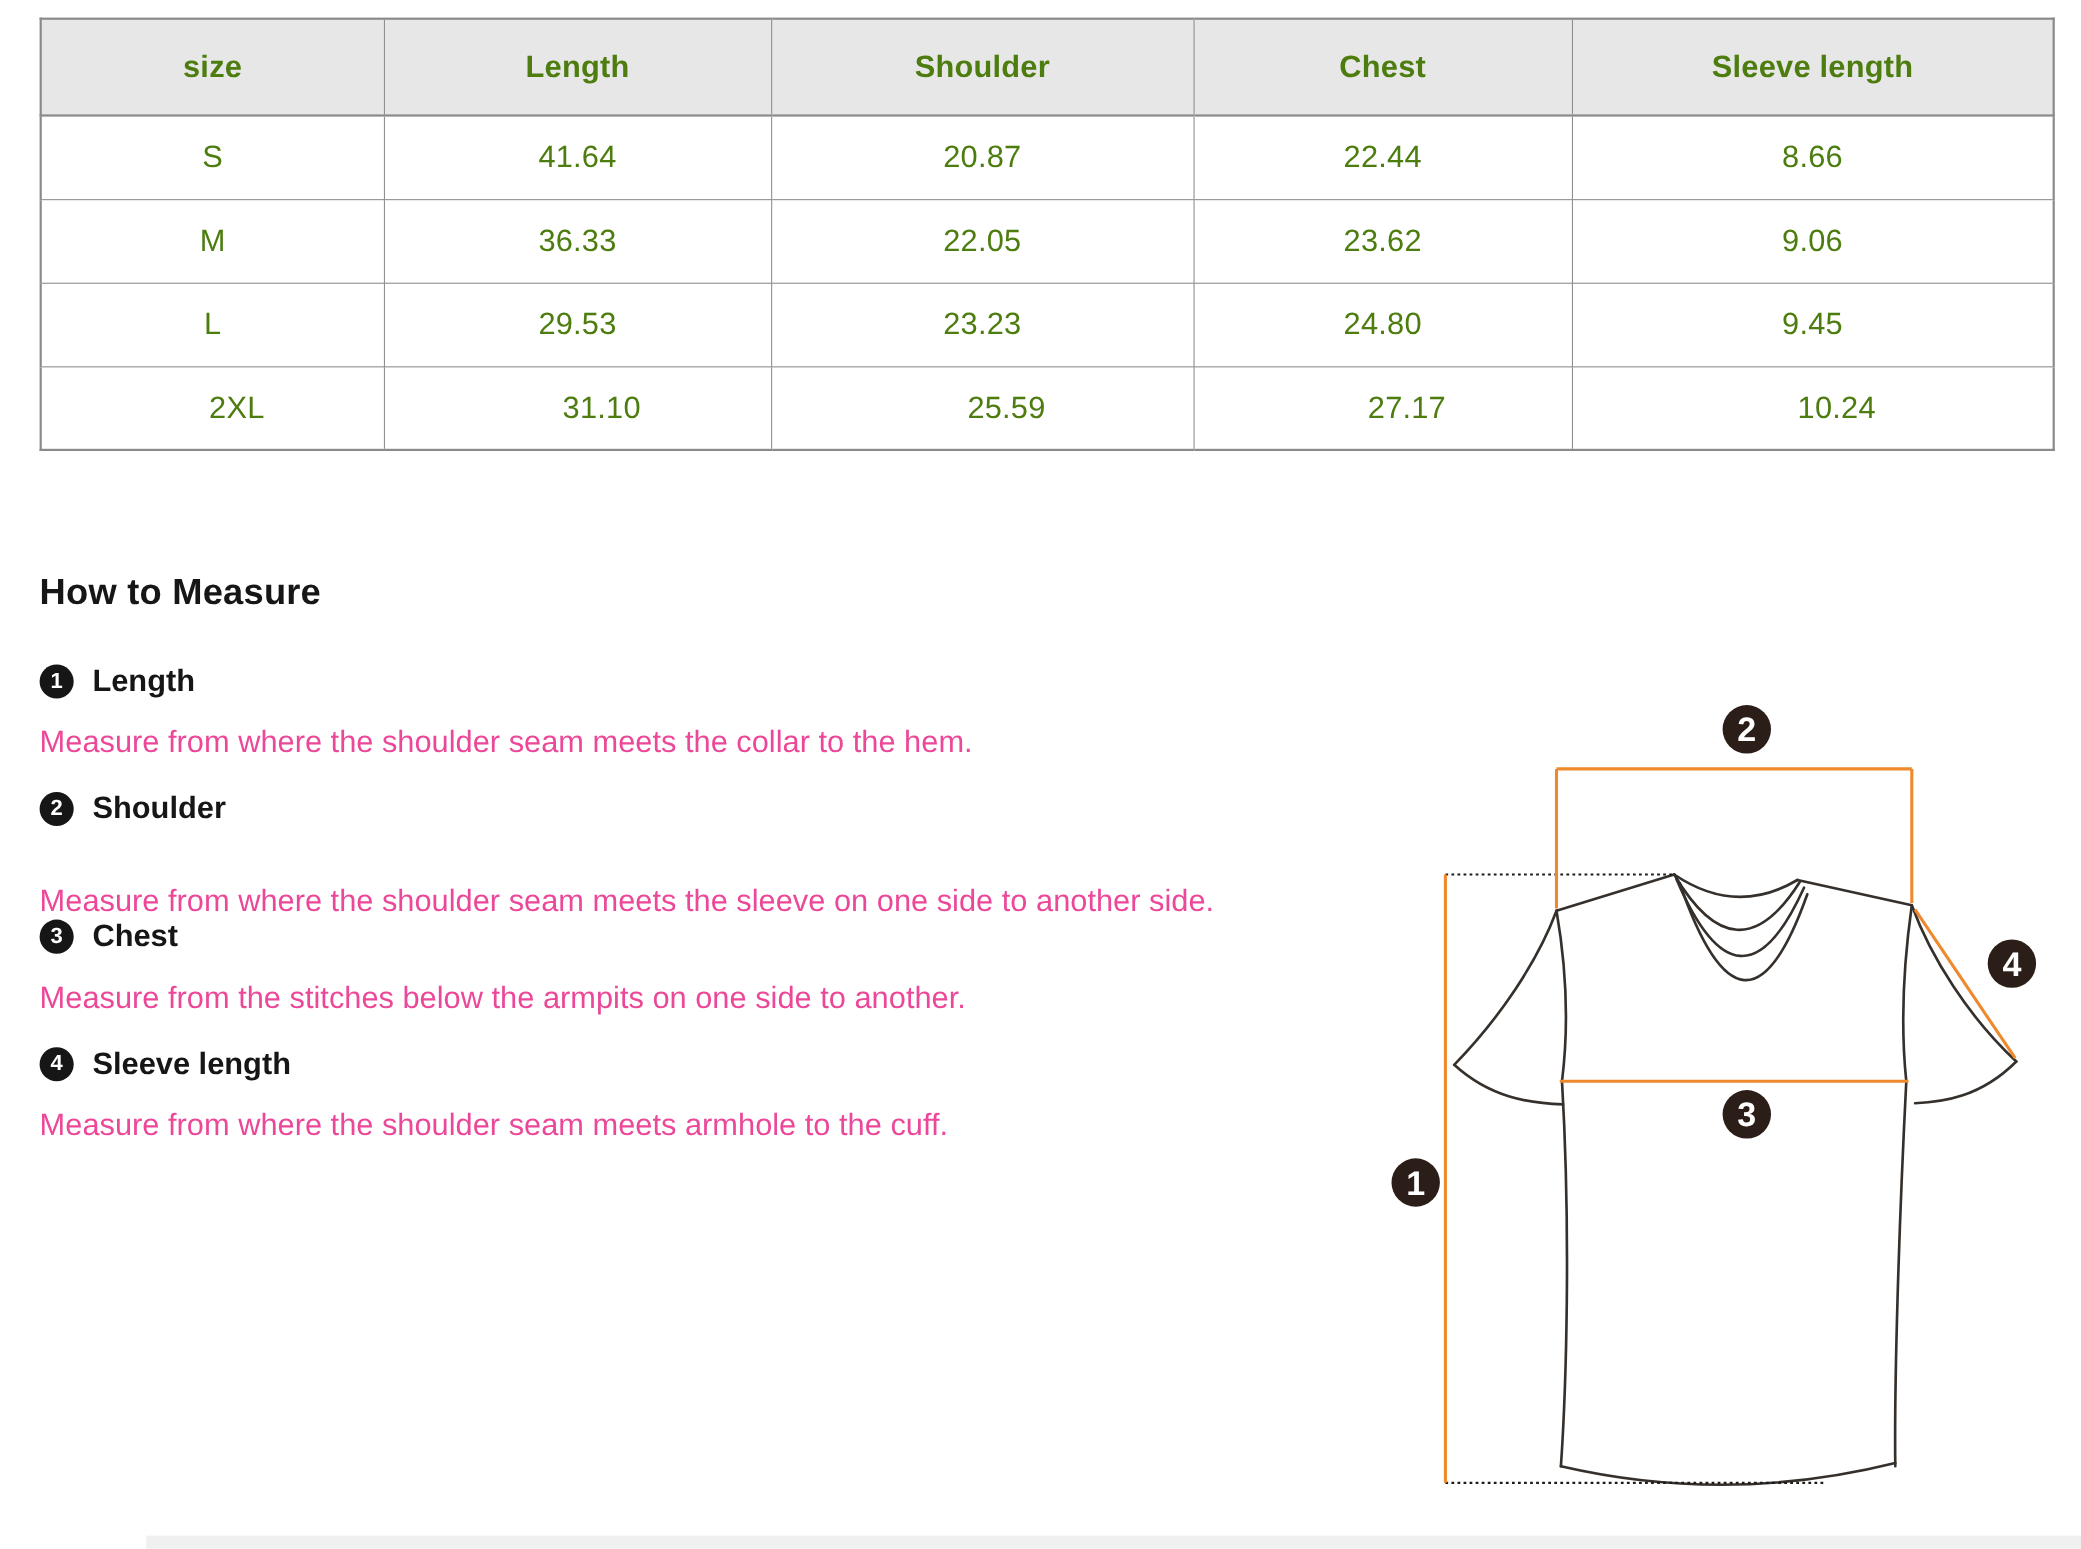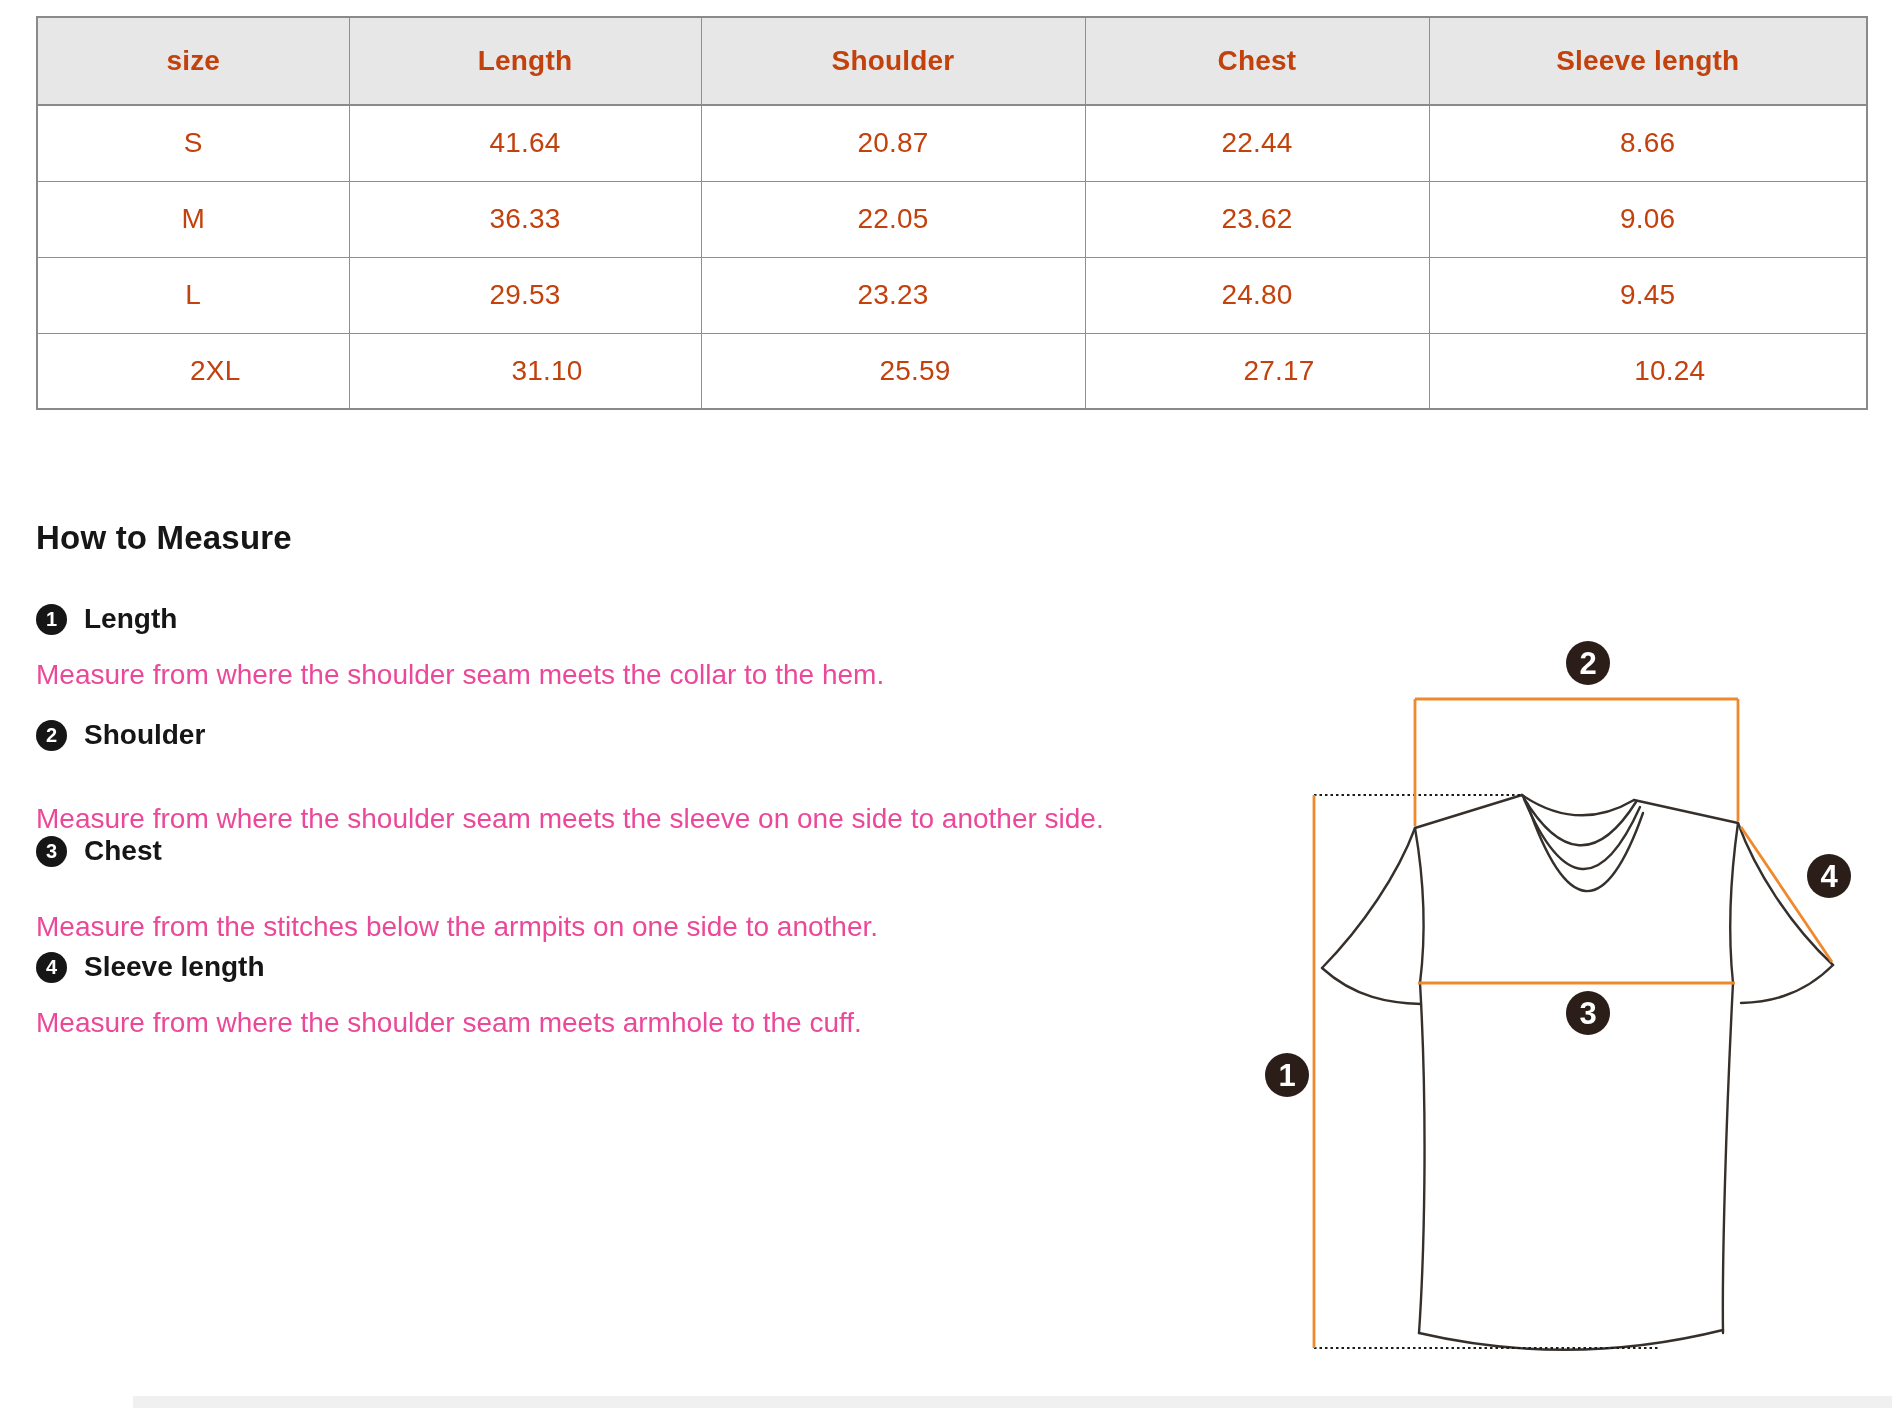--- a/index.html
+++ b/index.html
@@ -4,21 +4,21 @@
 <style>
   * { margin:0; padding:0; box-sizing:border-box; }
   html,body { width:1892px; height:1408px; background:#ffffff; overflow:hidden;
               font-family:"Liberation Sans", sans-serif; }
   .abs { position:absolute; }
 
   
   #size-table-wrap { left:36px; top:16px; width:1830px; }
   table { width:1830px; border-collapse:collapse; table-layout:fixed; }
   th, td { border:1px solid #8f8f8f; text-align:center; vertical-align:middle;
-           color:#c2410c; font-size:28px; letter-spacing:0.2px; }
+           color:#4d7c0f; font-size:28px; letter-spacing:0.2px; }
   th { background:#e7e7e7; height:88px; font-weight:bold;
        border-top:2px solid #8a8a8a; border-bottom:2px solid #8a8a8a; }
   td { height:76px; background:#ffffff; font-weight:400; }
   th:first-child, td:first-child { border-left:2px solid #8a8a8a; }
   th:last-child, td:last-child { border-right:2px solid #8a8a8a; }
   tr:last-child td { border-bottom:2px solid #8a8a8a;padding-left:44px; }
   col.c1{width:312px} col.c2{width:352px} col.c3{width:384px} col.c4{width:344px} col.c5{width:438px}
 
   
   #htm-title { left:36px; top:519px; font-size:33px; font-weight:bold;
@@ -101,21 +101,21 @@
 <div class="abs step-label-row" style="top:717px;">
   <span class="step-badge">2</span>
   <span class="step-label">Shoulder</span>
 </div>
 <div class="abs step-desc" style="top:775px;margin-top:28px;">Measure from where the shoulder seam meets the sleeve on one side to another side.</div>
 
 <div class="abs step-label-row" style="top:833px;">
   <span class="step-badge">3</span>
   <span class="step-label">Chest</span>
 </div>
-<div class="abs step-desc" style="top:891px;margin-top:20px;">Measure from the stitches below the armpits on one side to another.</div>
+<div class="abs step-desc" style="top:891px;">Measure from the stitches below the armpits on one side to another.</div>
 
 <div class="abs step-label-row" style="top:949px;">
   <span class="step-badge">4</span>
   <span class="step-label">Sleeve length</span>
 </div>
 <div class="abs step-desc" style="top:1007px;">Measure from where the shoulder seam meets armhole to the cuff.</div>
 
 <svg class="abs" id="diagram" width="620" height="780" viewBox="1240 620 620 780">
   <g fill="none" stroke="#35302c" stroke-width="2.4" stroke-linecap="round">
 

